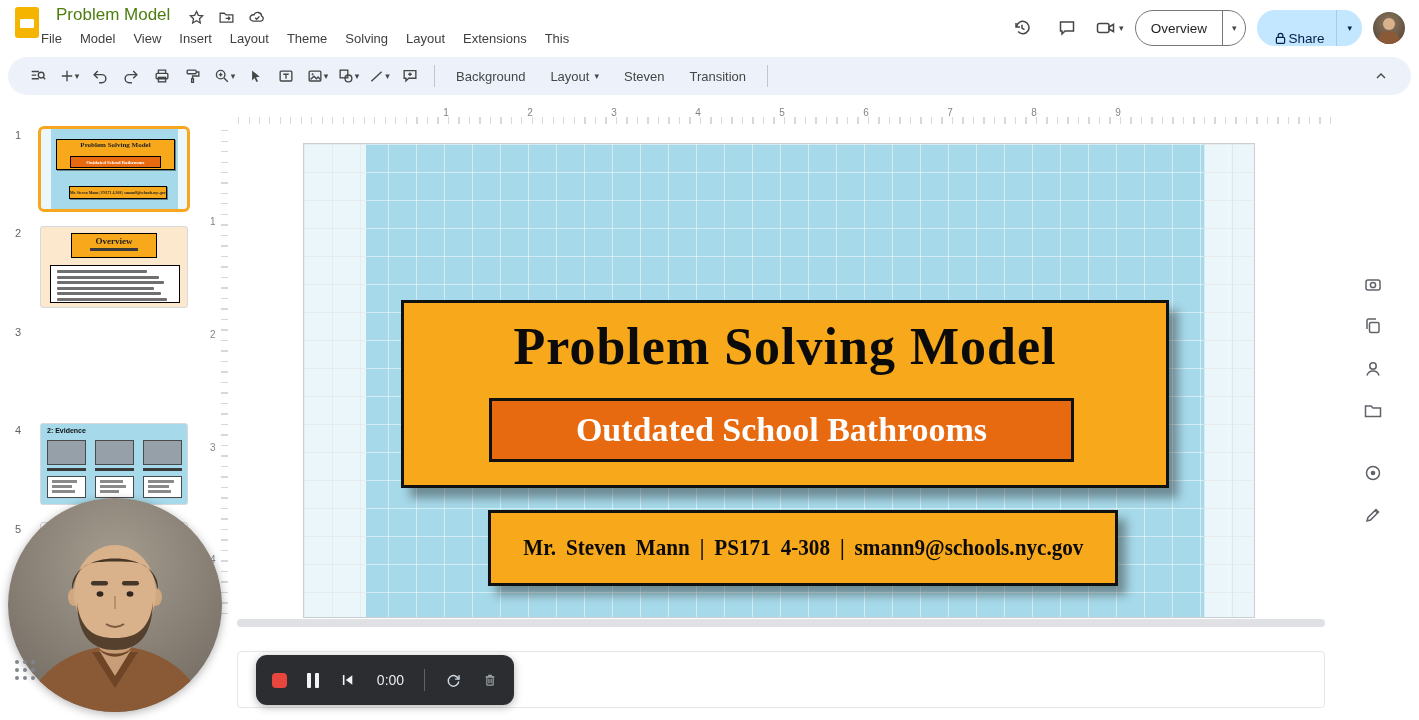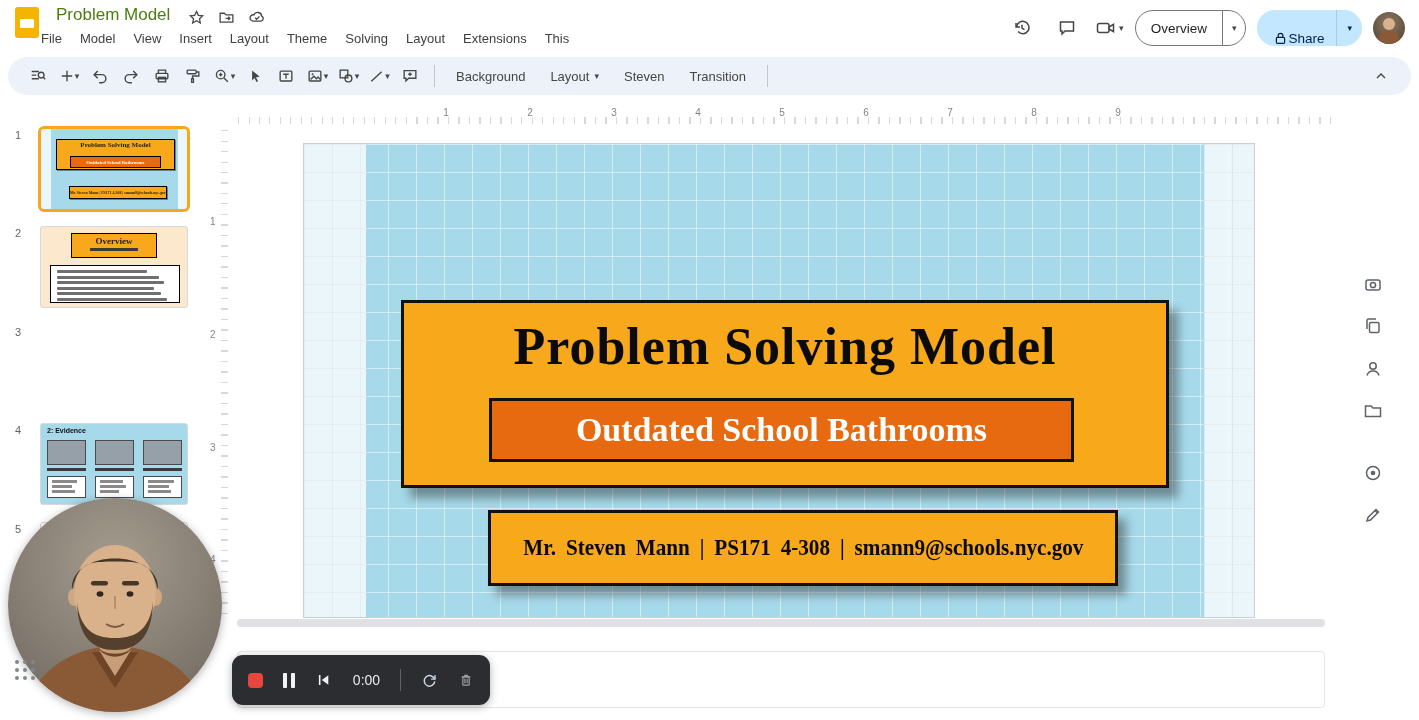--- a/index.html
+++ b/index.html
@@ -106,21 +106,21 @@
   .footbar .ft{font-family:"Liberation Serif",serif;font-weight:bold;font-size:23px;color:#0b0b0b;white-space:nowrap;
       word-spacing:5px;transform:scaleX(.92)}
 
   
   .rtools{position:absolute;left:1352px;top:268px;width:42px;height:280px}
   .rtool{position:absolute;left:8px;width:26px;height:26px;display:flex;align-items:center;justify-content:center;color:#5f6368}
 
   
   .hscroll{position:absolute;left:237px;width:1088px;top:619px;height:8px;background:#dfe1e5;border-radius:4px}
   .notes{position:absolute;left:237px;width:1088px;top:651px;height:57px;background:#fff;border:1px solid #e6e6e6;border-radius:4px;z-index:5}
-  .recbar{position:absolute;left:232px;top:655px;width:258px;height:50px;background:#2b2d31;border-radius:11px;z-index:35;
+  .recbar{position:absolute;left:256px;top:655px;width:258px;height:50px;background:#2b2d31;border-radius:11px;z-index:35;
       display:flex;align-items:center;justify-content:space-between;padding:0 16px;box-shadow:0 2px 8px rgba(0,0,0,.3)}
   .rec-stop{width:15px;height:15px;background:#e8453c;border-radius:4px}
   .rec-pause{display:flex;gap:4px}
   .rec-pause i{width:4px;height:15px;background:#f1f3f4;border-radius:1px}
   .rec-time{color:#e8eaed;font-size:14px}
   .rec-sep{width:1px;height:22px;background:#5f6368}
   .webcam{position:absolute;left:8px;top:498px;width:214px;height:214px;border-radius:50%;overflow:hidden;z-index:40;
       background:radial-gradient(circle at 50% 30%,#a59c8f,#6c655c);box-shadow:0 2px 10px rgba(0,0,0,.3)}
   .dots{position:absolute;left:15px;top:660px;z-index:41;display:grid;grid-template-columns:repeat(3,4px);grid-auto-rows:4px;gap:4px}
   .dots i{width:4px;height:4px;border-radius:50%;background:#80868b}

